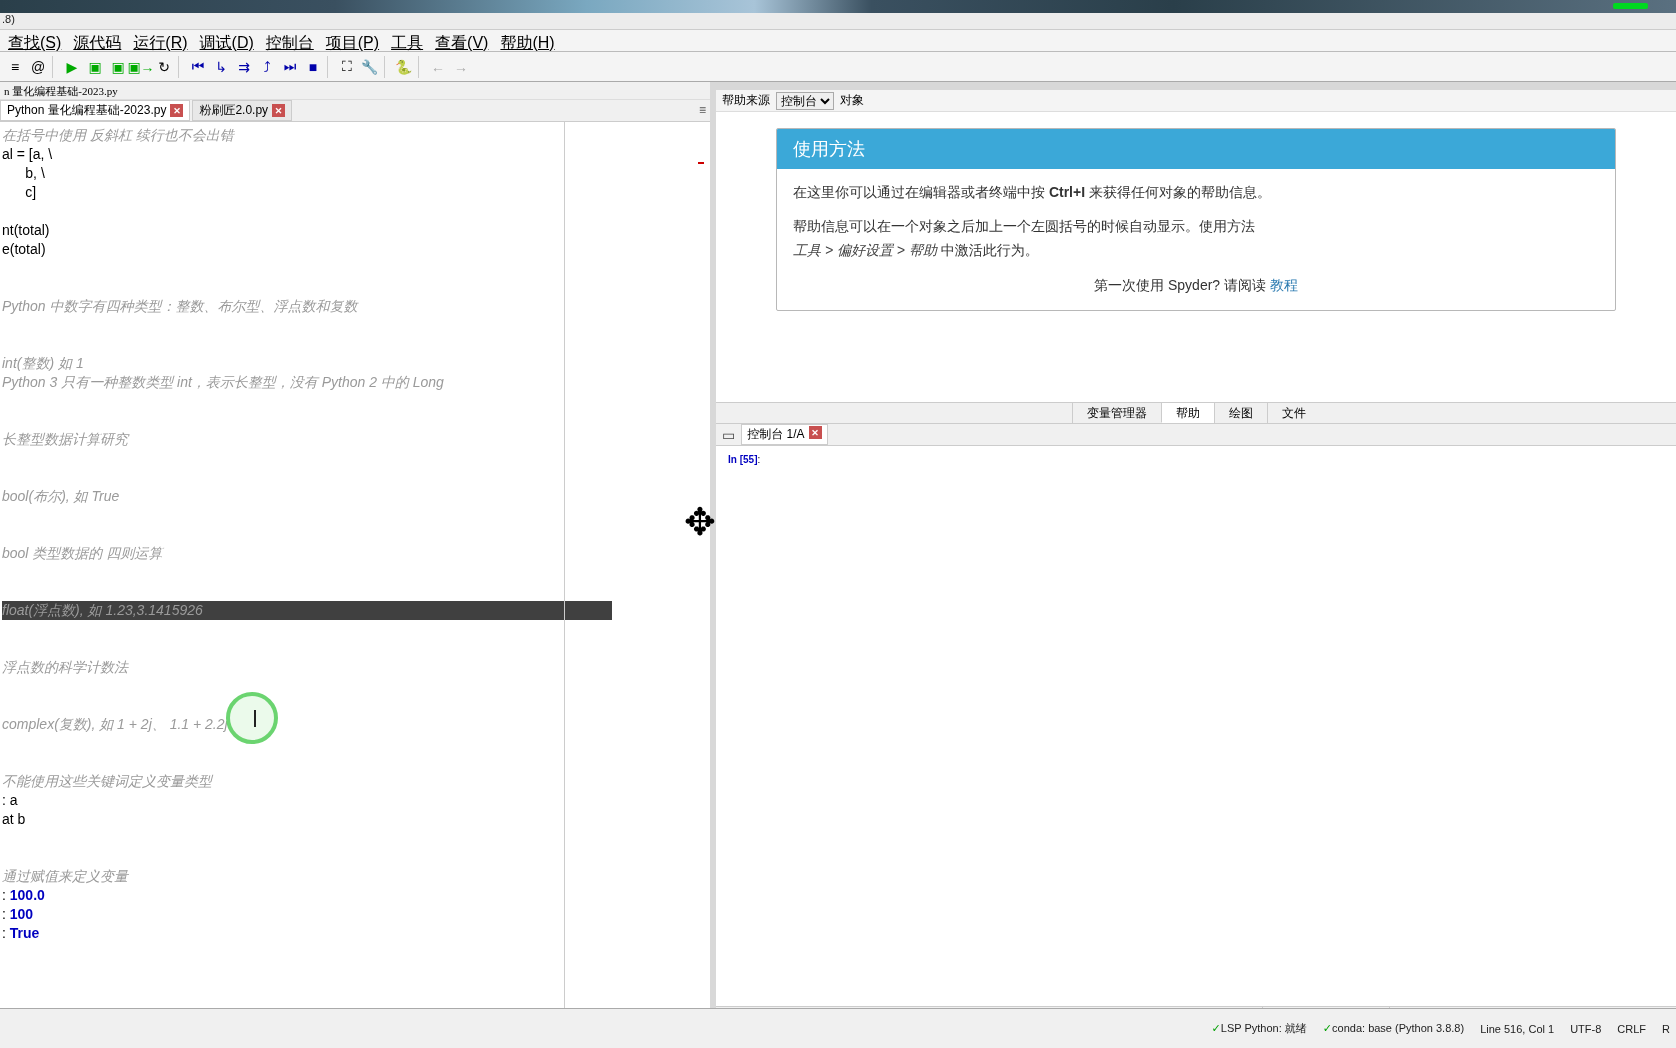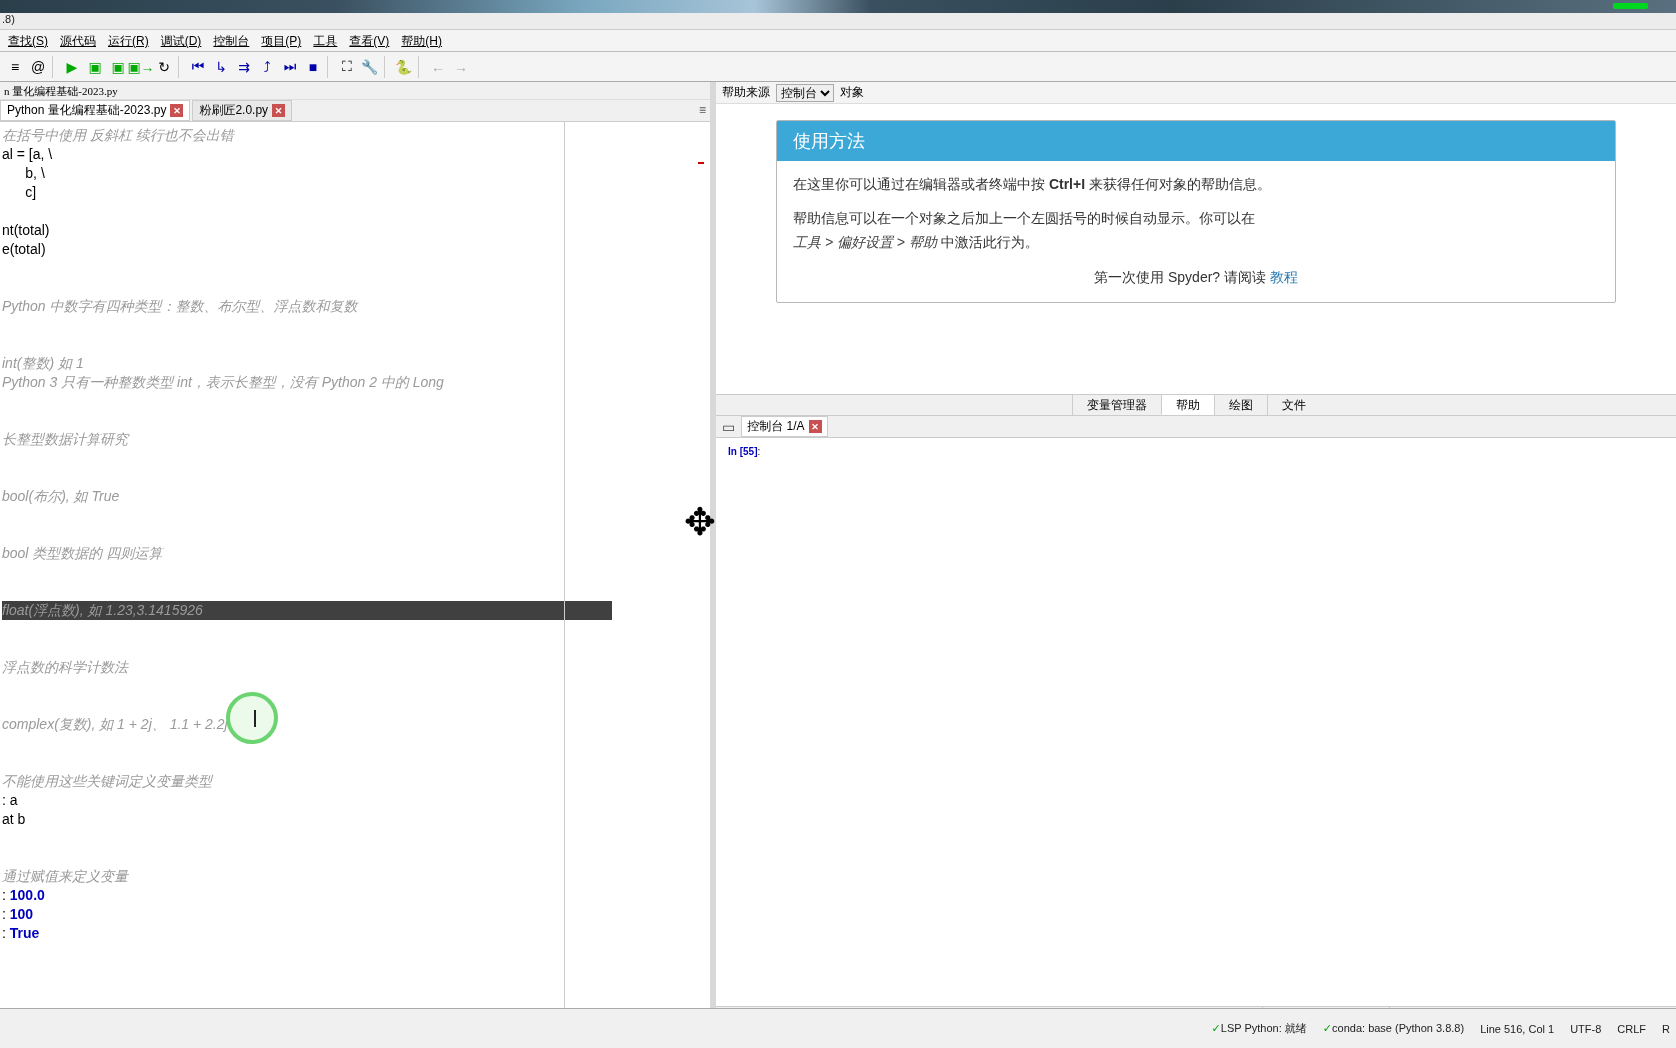--- a/index.html
+++ b/index.html
@@ -4,21 +4,21 @@
 <style>
 * { margin: 0; padding: 0; box-sizing: border-box; font-family: "Microsoft YaHei", Arial, sans-serif; }
 body { width: 1676px; height: 1048px; background: #d8d8d8; overflow: hidden; position: relative; }
 
 .titlebar-top { height: 13px; background: linear-gradient(to right, #2a3f4a 0%, #3a5060 20%, #7aa8c0 35%, #a8c4d8 45%, #3a5060 52%, #2a3f4a 70%, #5a7080 100%); position: relative; }
 .titlebar-top .progress { position: absolute; right: 28px; top: 3px; width: 35px; height: 6px; background: #00d820; border-radius: 2px; }
 
 .titlebar-text { height: 17px; background: #ececec; font-size: 11px; padding-left: 2px; color: #222; border-bottom: 1px solid #ccc; }
 
 .menubar { height: 22px; background: #f4f4f4; border-bottom: 1px solid #bbb; display: flex; padding-left: 2px; }
-.menubar span { padding: 3px 6px; font-size: 12px; color: #000; cursor: pointer; text-decoration: underline; }
+.menubar span { padding: 3px 6px; font-size: 16px; color: #000; cursor: pointer; text-decoration: underline; }
 
 .toolbar { height: 30px; background: #f4f4f4; border-bottom: 1px solid #aaa; display: flex; align-items: center; padding-left: 4px; gap: 1px; }
 .tb-btn { width: 22px; height: 22px; display: flex; align-items: center; justify-content: center; font-size: 14px; cursor: pointer; border: 1px solid transparent; }
 .tb-sep { width: 6px; height: 22px; border-left: 1px solid #ccc; margin: 0 2px; }
 .path-input { margin-left: 8px; width: 400px; height: 20px; font-size: 12px; padding: 0 4px; background: #fff; border: none; color: #008; font-family: "SimSun", monospace; }
 
 .main-area { display: flex; height: calc(100% - 82px - 22px); }
 
 
 .left-pane { width: 710px; display: flex; flex-direction: column; background: #fff; }
@@ -43,39 +43,39 @@
 .editor-mark { position: absolute; right: 6px; top: 40px; width: 6px; height: 2px; background: #c00; }
 
 .cursor-ring { position: absolute; width: 52px; height: 52px; border: 4px solid #6bd470; border-radius: 50%; background: rgba(120,220,120,0.15); left: 226px; top: 570px; pointer-events: none; }
 .cursor-caret { position: absolute; width: 2px; height: 17px; background: #222; left: 254px; top: 588px; }
 
 
 .v-splitter { width: 6px; background: transparent; cursor: col-resize; position: relative; }
 .move-cursor { position: absolute; top: 418px; left: -26px; width: 42px; height: 42px; pointer-events: none; z-index: 10; font-size: 38px; color: #000; }
 
 
-.right-pane { flex: 1; display: flex; flex-direction: column; background: #701a75; }
+.right-pane { flex: 1; display: flex; flex-direction: column; background: #701a75; margin-top: 8px; }
 
 .help-hdr { height: 22px; background: #f4f4f4; border-bottom: 1px solid #ddd; display: flex; align-items: center; font-size: 12px; padding-left: 6px; gap: 6px; }
 .help-hdr select { font-size: 12px; border: 1px solid #aaa; }
 .help-body { height: 290px; padding: 16px 60px 10px 60px; background: #fff; position: relative; }
 .help-card { border: 1px solid #b8b8b8; border-radius: 2px; overflow: hidden; }
 .help-title { background: #3ba8d8; color: #fff; padding: 8px 16px; font-size: 18px; }
 .help-text { padding: 12px 16px; font-size: 14px; color: #333; line-height: 1.7; }
 .help-text .kbd { font-weight: bold; }
 .help-text .path { font-style: italic; color: #444; }
 .help-text a { color: #2a7ab0; text-decoration: none; }
 .help-text .tutorial-line { text-align: center; margin-top: 12px; }
 
 .right-tabs-upper { display: flex; justify-content: center; height: 22px; background: #f0f0f0; border-top: 1px solid #ccc; border-bottom: 1px solid #ccc; }
 .rt-tab { padding: 2px 14px; font-size: 12px; cursor: pointer; border-left: 1px solid #ccc; }
 .rt-tab.active { background: #fff; border-bottom: 1px solid #fff; }
 
 .console-tabs { height: 22px; background: #f0f0f0; display: flex; align-items: center; padding-left: 6px; gap: 6px; border-bottom: 1px solid #ccc; }
-.console-tab { display: flex; align-items: center; font-size: 12px; background: #fff; border: 1px solid #ccc; padding: 1px 5px; font-family: "SimSun"; }
+.console-tab { display: flex; align-items: flex-start; font-size: 12px; background: #fff; border: 1px solid #ccc; padding: 1px 5px; font-family: "SimSun"; }
 .console-tab .tab-close { background: #c85050; }
 .newtab-icon { font-size: 14px; color: #444; cursor: pointer; }
 
 .console-body { flex: 1; background: #fff; font-family: "Consolas", monospace; font-size: 10px; padding: 8px 12px; }
 .console-prompt .in { color: #0000c0; font-weight: bold; }
 .console-prompt .idx { color: #0000c0; font-weight: bold; }
 
 .right-tabs-lower { display: flex; justify-content: flex-end; padding-right: 230px; height: 20px; background: #f0f0f0; border-top: 1px solid #ccc; }
 .rt-tab2 { padding: 1px 12px; font-size: 16px; cursor: pointer; border-left: 1px solid #ccc; }
 
@@ -171,21 +171,21 @@
         <option>控制台</option>
       </select>
       <span>对象</span>
     </div>
 
     <div class="help-body">
       <div class="help-card">
         <div class="help-title">使用方法</div>
         <div class="help-text">
           <p><span>在这里你可以通过在编辑器或者终端中按 </span><span class="kbd">Ctrl+I</span><span> 来获得任何对象的帮助信息。</span></p>
-          <p style="margin-top:10px"><span>帮助信息可以在一个对象之后加上一个左圆括号的时候自动显示。你可以在</span><br><span class="path">工具 &gt; 偏好设置 &gt; 帮助</span><span> 中激活此行为。</span></p>
+          <p style="margin-top:10px"><span>帮助信息可以在一个对象之后加上一个左圆括号的时候自动显示。使用方法</span><br><span class="path">工具 &gt; 偏好设置 &gt; 帮助</span><span> 中激活此行为。</span></p>
           <p class="tutorial-line"><span>第一次使用 Spyder? 请阅读</span> <a href="#">教程</a></p>
         </div>
       </div>
     </div>
 
     <div class="right-tabs-upper" id="upper-tabs">
         <div class="rt-tab">变量管理器</div>
         <div class="rt-tab active">帮助</div>
         <div class="rt-tab">绘图</div>
         <div class="rt-tab">文件</div>

